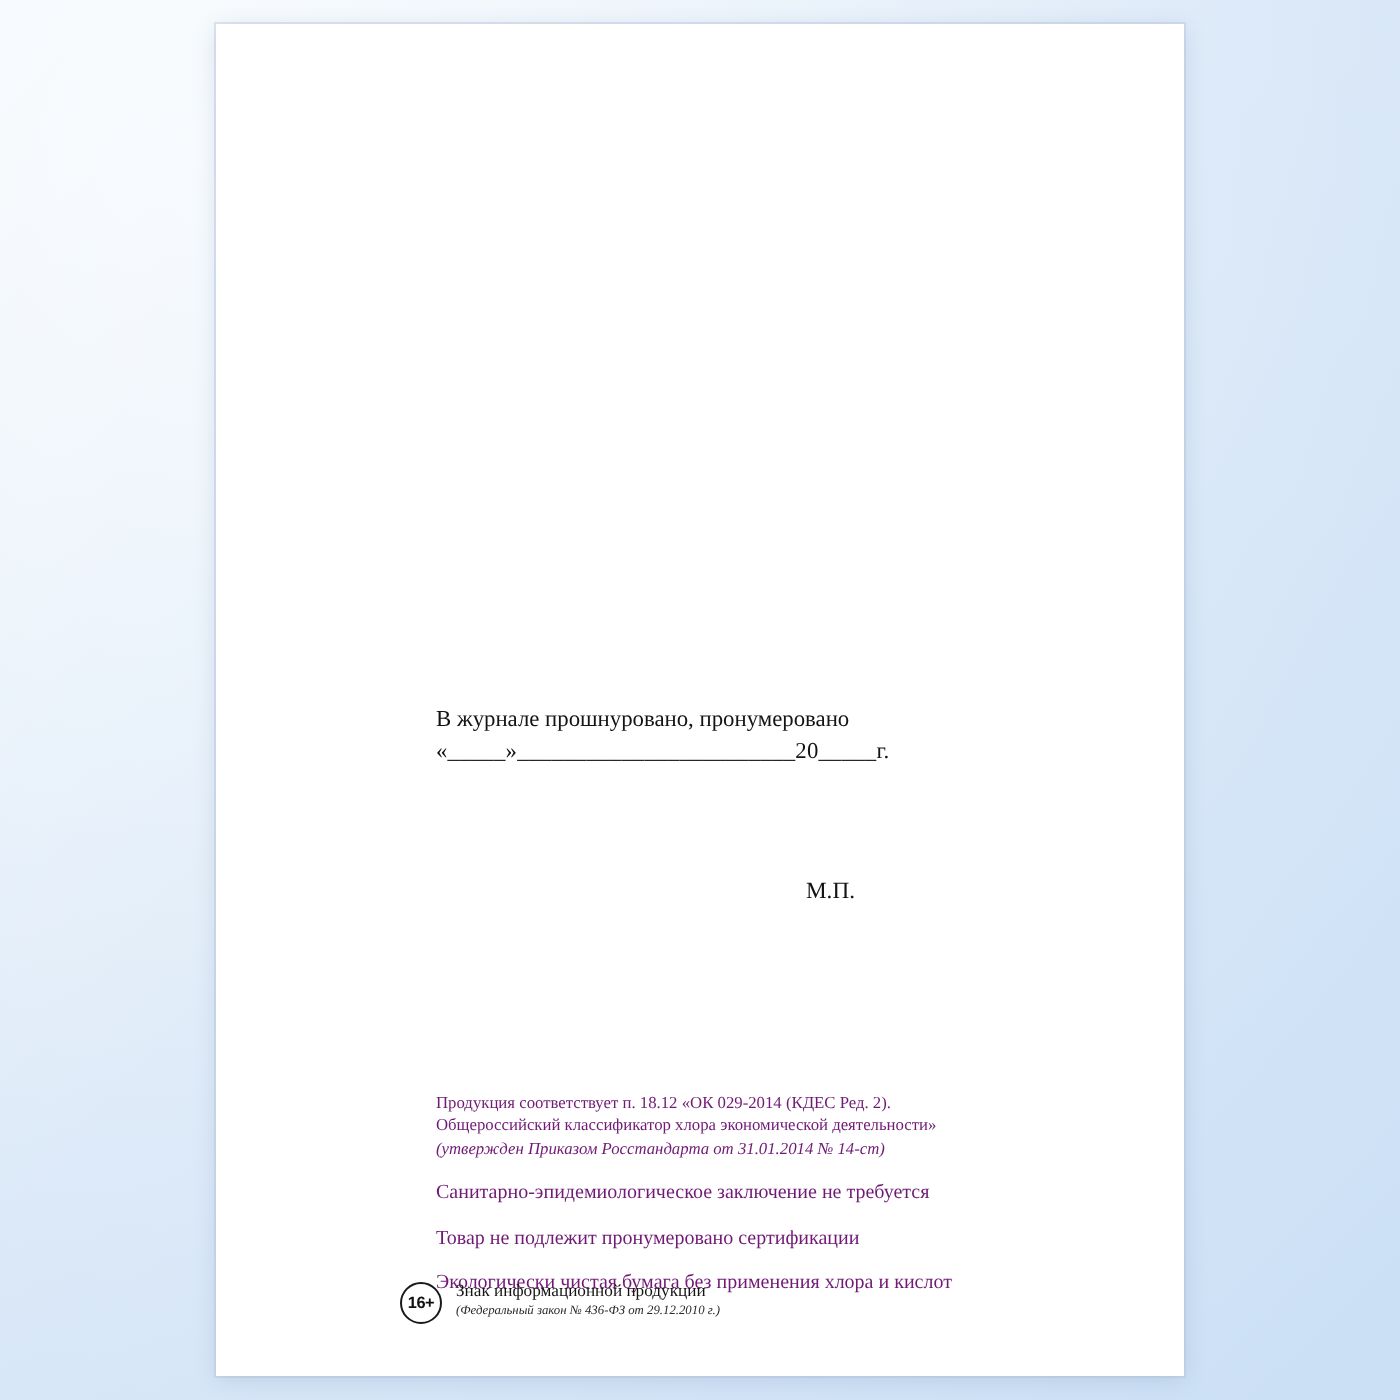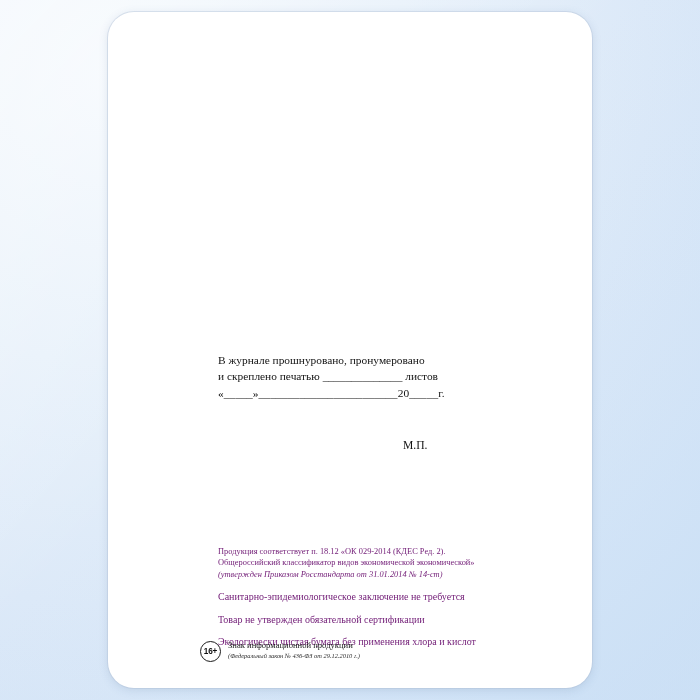--- a/index.html
+++ b/index.html
@@ -30,21 +30,20 @@
 
   
   .sheet {
     position: absolute;
     left: 108px;
     top: 12px;
     width: 484px;
     height: 676px;
     background: #ffffff;
     box-shadow: 0 2px 10px rgba(80,110,150,0.18), 0 0 0 1px rgba(190,205,225,0.45);
-    border-radius: 26px;
   }
 
   .page-inner {
     position: absolute;
     inset: 0;
     padding: 0;
   }
 
   
   .cert-block {
@@ -136,34 +135,33 @@
 </head>
 <body>
 
 <div class="backdrop"></div>
 
 <div class="sheet">
   <div class="page-inner">
 
     <div class="cert-block">
       <div class="cert-line">В журнале прошнуровано, пронумеровано</div>
-      <div class="cert-line">и скреплено печатью ______________ листов</div>
       <div class="cert-line rule">«_____»________________________20_____г.</div>
     </div>
 
     <div class="mp">М.П.</div>
 
     <div class="legal-block">
       <div class="legal-para">
         <div>Продукция соответствует п. 18.12 «ОК 029-2014 (КДЕС Ред. 2).</div>
-        <div>Общероссийский классификатор видов экономической экономической»</div>
+        <div>Общероссийский классификатор хлора экономической деятельности»</div>
         <div class="legal-italic">(утвержден Приказом Росстандарта от 31.01.2014 № 14-ст)</div>
       </div>
       <div class="legal-single">Санитарно-эпидемиологическое заключение не требуется</div>
-      <div class="legal-single">Товар не утвержден обязательной сертификации</div>
+      <div class="legal-single">Товар не подлежит пронумеровано сертификации</div>
       <div class="legal-single">Экологически чистая бумага без применения хлора и кислот</div>
     </div>
 
     <div class="age-row">
       <div class="age-badge">16+</div>
       <div class="age-texts">
         <div class="age-main">Знак информационной продукции</div>
         <div class="age-sub">(Федеральный закон № 436-ФЗ от 29.12.2010 г.)</div>
       </div>
     </div>

